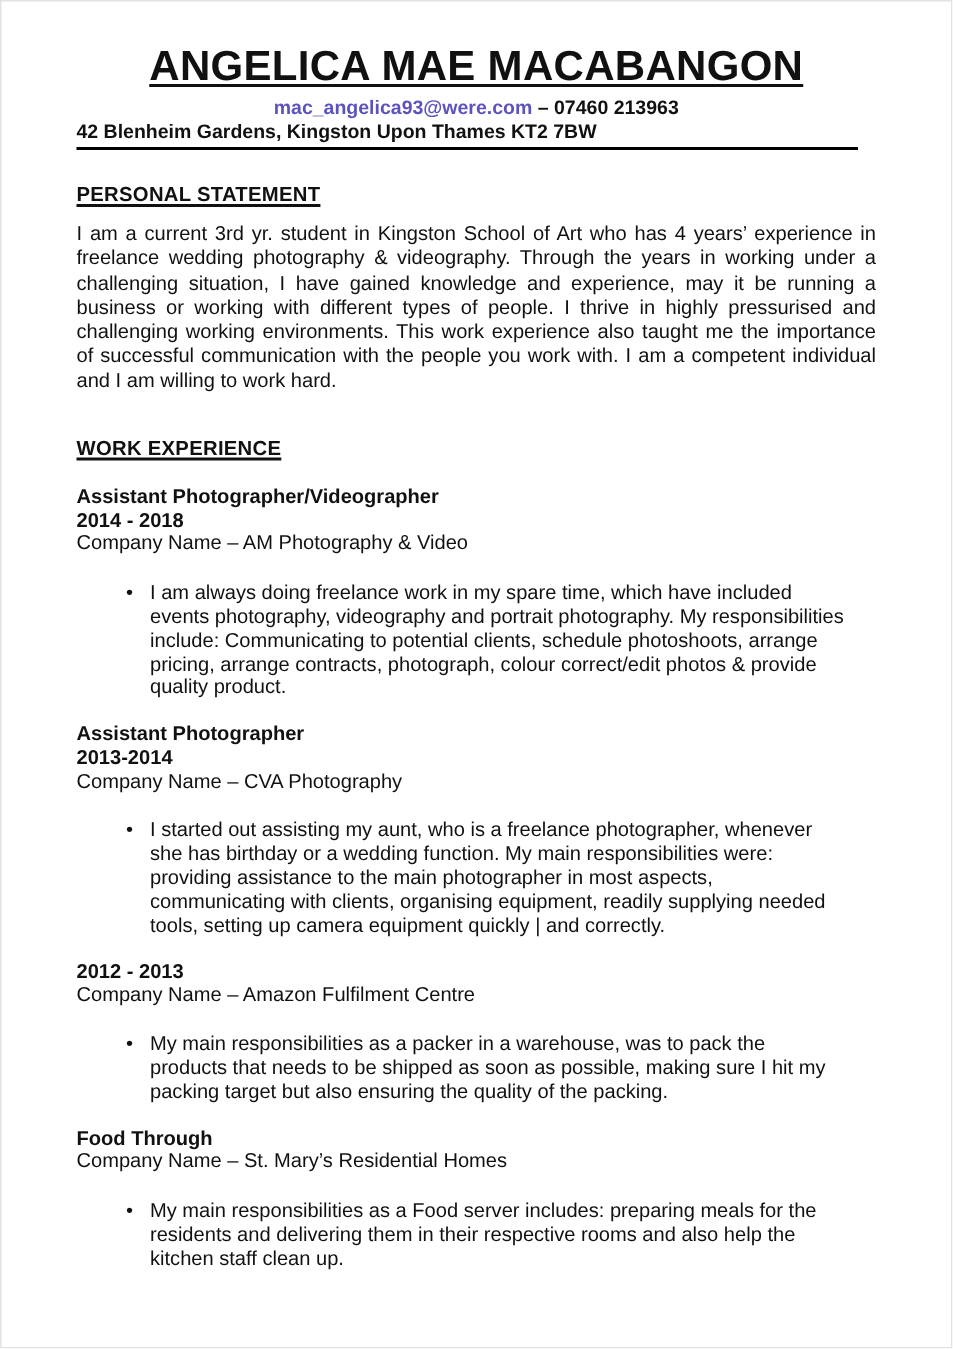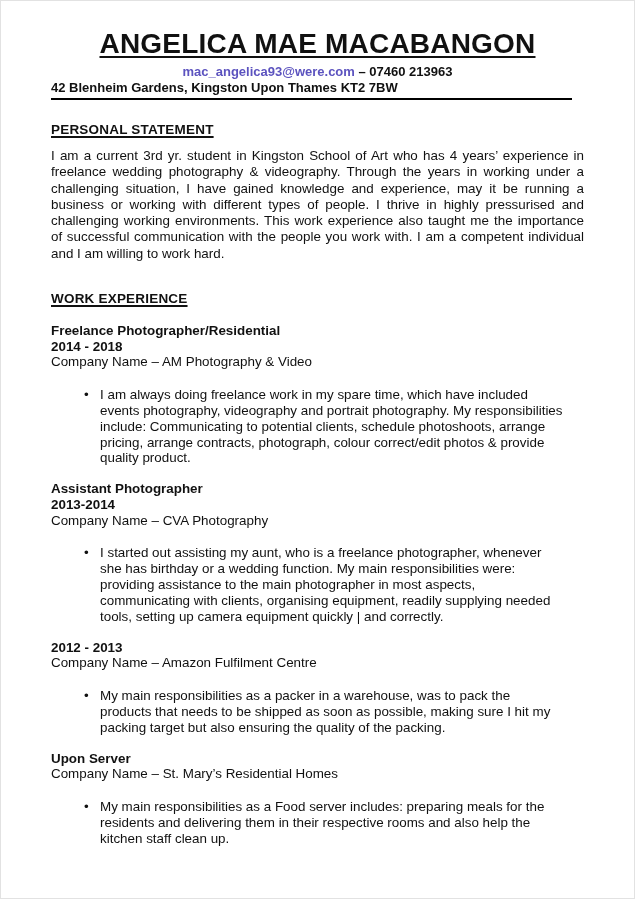--- a/index.html
+++ b/index.html
@@ -102,21 +102,21 @@
     <div class="address-line">42 Blenheim Gardens, Kingston Upon Thames KT2 7BW</div>
     <hr class="header-rule">
   </div>
 
   <div class="section-heading heading-personal">PERSONAL STATEMENT</div>
   <div class="statement">I am a current 3rd yr. student in Kingston School of Art who has 4 years’ experience in freelance wedding photography &amp; videography.  Through the years in working under a challenging situation, I have gained knowledge and experience, may it be running a business or working with different types of people. I thrive in highly pressurised and challenging working environments. This work experience also taught me the importance of successful communication with the people you work with. I am a competent individual and I am willing to work hard.</div>
 
   <div class="section-heading heading-work">WORK EXPERIENCE</div>
 
   <div class="job job-first">
-    <div class="job-title">Freelance Photographer/Residential</div>
+    <div class="job-title">Assistant Photographer/Videographer</div>
     <div class="job-dates">2014 - 2018</div>
     <div class="job-company">Company Name – AM Photography &amp; Video</div>
     <div class="bullet-row">
       <span class="bullet-dot">•</span>
       <span class="bullet-text">I am always doing freelance work in my spare time, which have included events photography, videography and portrait photography. My responsibilities include: Communicating to potential clients, schedule photoshoots, arrange pricing, arrange contracts, photograph, colour correct/edit photos &amp; provide quality product.</span>
     </div>
   </div>
 
   <div class="job">
     <div class="job-title">Assistant Photographer</div>
@@ -131,21 +131,21 @@
   <div class="job">
     <div class="job-dates">2012 - 2013</div>
     <div class="job-company">Company Name – Amazon Fulfilment Centre</div>
     <div class="bullet-row">
       <span class="bullet-dot">•</span>
       <span class="bullet-text">My main responsibilities as a packer in a warehouse, was to pack the products that needs to be shipped as soon as possible, making sure I hit my packing target but also ensuring the quality of the packing.</span>
     </div>
   </div>
 
   <div class="job">
-    <div class="job-title">Upon Server</div>
+    <div class="job-title">Food Through</div>
     <div class="job-company">Company Name – St. Mary’s Residential Homes</div>
     <div class="bullet-row">
       <span class="bullet-dot">•</span>
       <span class="bullet-text">My main responsibilities as a Food server includes: preparing meals for the residents and delivering them in their respective rooms and also help the kitchen staff clean up.</span>
     </div>
   </div>
 
 </div>
 
 </body></html>

